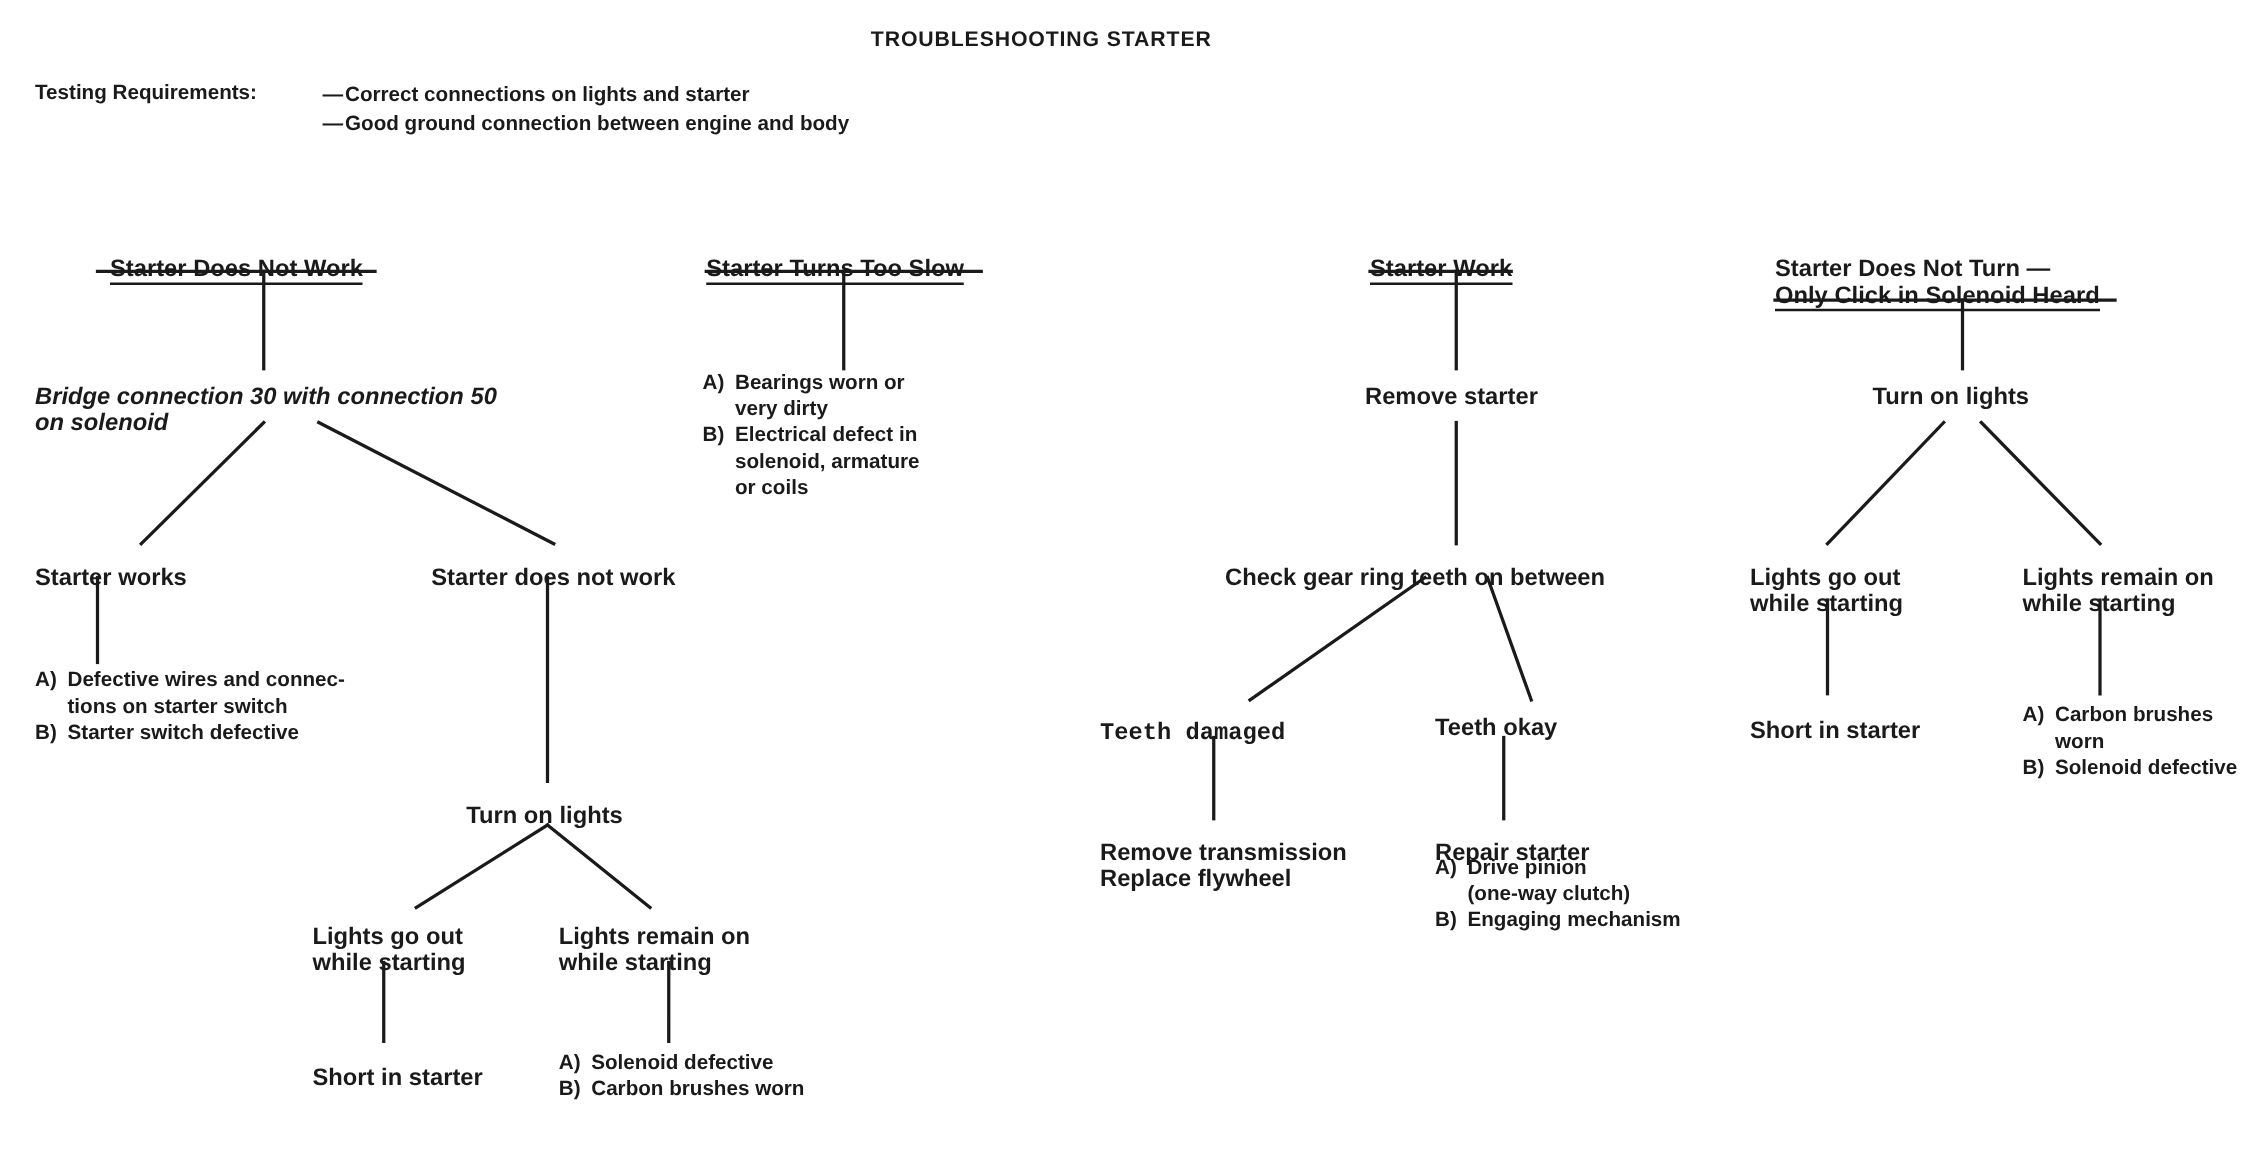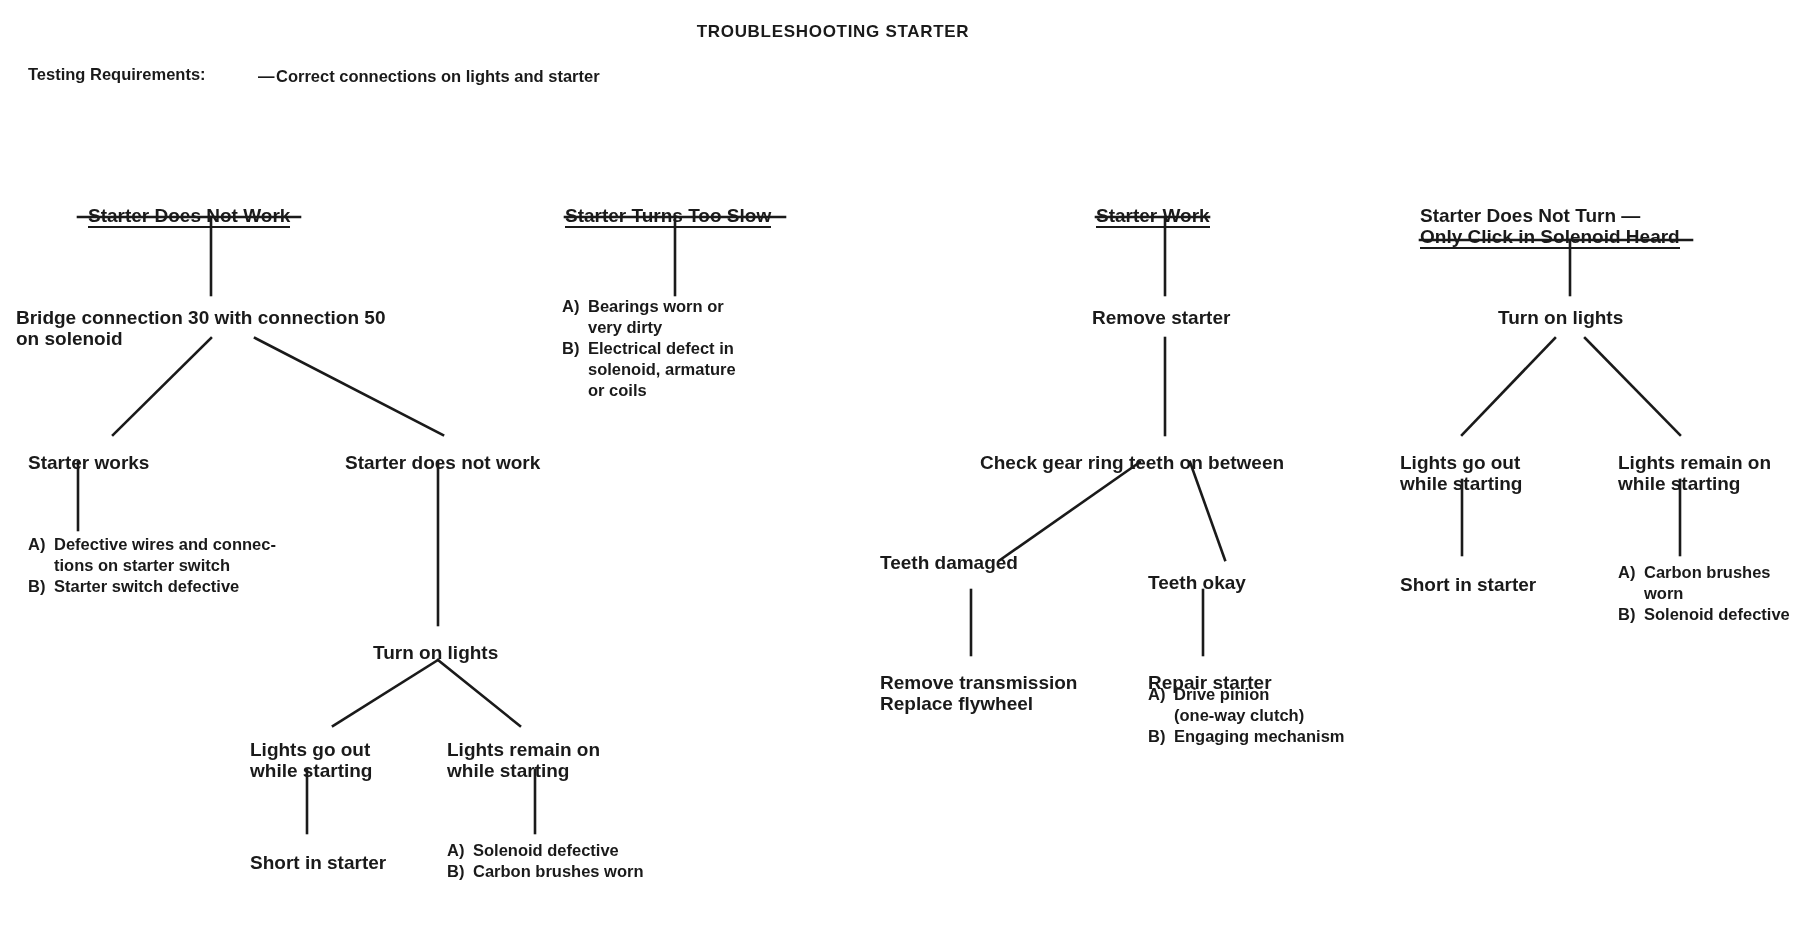--- a/index.html
+++ b/index.html
@@ -37,20 +37,21 @@
 </head>
 <body>
 
 <div id="chart-root">
 
   <div class="title">TROUBLESHOOTING STARTER</div>
 
   <div class="req-label">Testing Requirements:</div>
   <div class="req-list">
     <div><span class="dash">—</span><span>Correct connections on lights and starter</span></div>
+    <div><span class="dash">—</span><span>Good ground connection between engine and body</span></div>
   </div>
 
   <svg class="lines" viewBox="0 0 1809 937">
     <g stroke="#1a1a1a" stroke-width="2.6" fill="none" stroke-linecap="square">
 
       <line x1="78" y1="217" x2="300" y2="217"></line>
       <line x1="211" y1="217" x2="211" y2="295"></line>
       <line x1="211" y1="338" x2="113" y2="435"></line>
       <line x1="255" y1="338" x2="443" y2="435"></line>
       <line x1="78" y1="462" x2="78" y2="530"></line>
@@ -77,21 +78,21 @@
       <line x1="1585" y1="338" x2="1680" y2="435"></line>
       <line x1="1462" y1="480" x2="1462" y2="555"></line>
       <line x1="1680" y1="480" x2="1680" y2="555"></line>
     </g>
   </svg>
 
   <div class="node head" style="left:88px;top:193px;">
     <span class="ul">Starter Does Not Work</span>
   </div>
 
-  <div class="node" style="left:16px;top:295px;">
+  <div class="node" style="left:28px;top:295px;font-style:italic;">
     <div>Bridge connection 30 with connection 50</div>
     <div>on solenoid</div>
   </div>
 
   <div class="node" style="left:28px;top:440px;">Starter works</div>
   <div class="node" style="left:345px;top:440px;">Starter does not work</div>
 
   <div class="lst" style="left:28px;top:534px;">
     <div class="row">
         <span class="mk">A)</span>
@@ -146,21 +147,21 @@
     <div class="cont">or coils</div>
   </div>
 
   <div class="node head" style="left:1096px;top:193px;">
     <span class="ul">Starter Work</span>
   </div>
 
   <div class="node" style="left:1092px;top:295px;">Remove starter</div>
   <div class="node" style="left:980px;top:440px;">Check gear ring teeth on between</div>
 
-  <div class="node" style="left:880px;top:540px;">Teeth damaged</div>
+  <div class="node" style="left:880px;top:564px;font-family:Liberation Mono, monospace;">Teeth damaged</div>
   <div class="node" style="left:1148px;top:560px;">Teeth okay</div>
 
   <div class="node" style="left:880px;top:660px;">
     <div>Remove transmission</div>
     <div>Replace flywheel</div>
   </div>
 
   <div class="node" style="left:1148px;top:660px;">Repair starter</div>
   <div class="lst" style="left:1148px;top:684px;">
     <div class="row">

